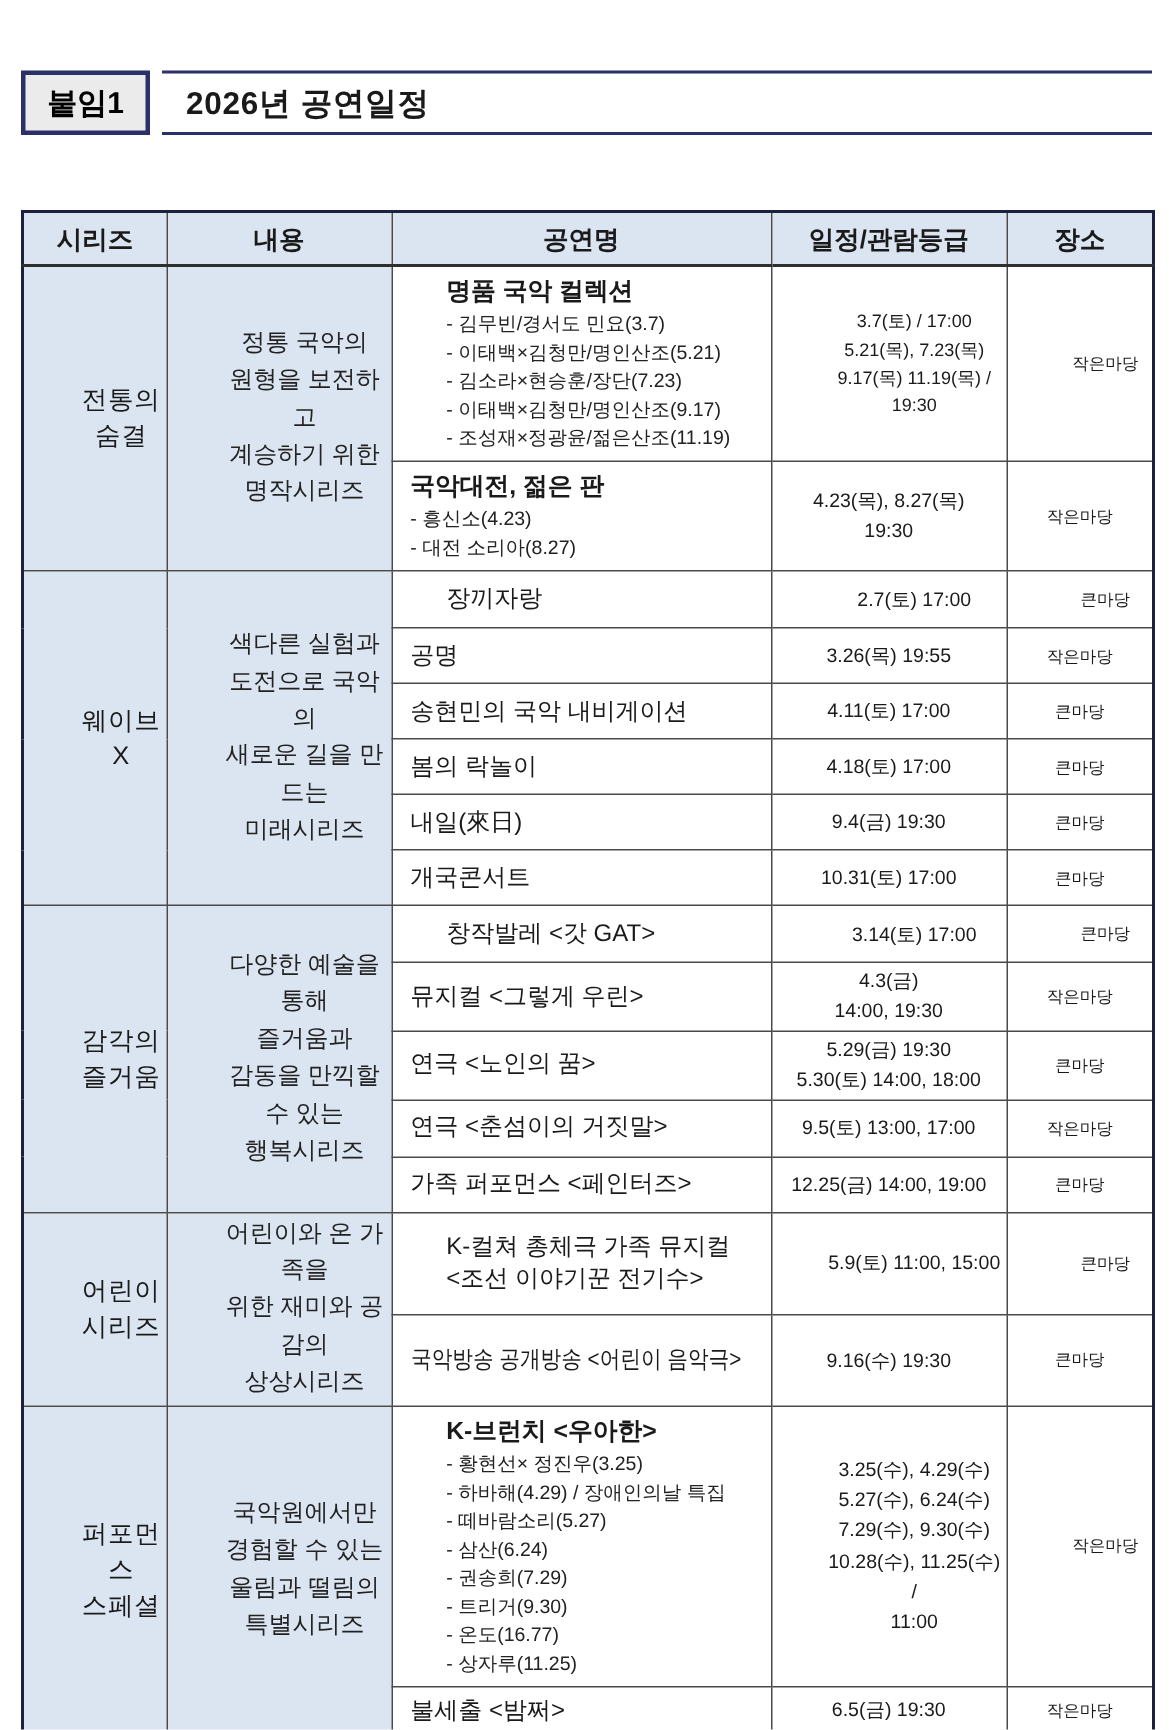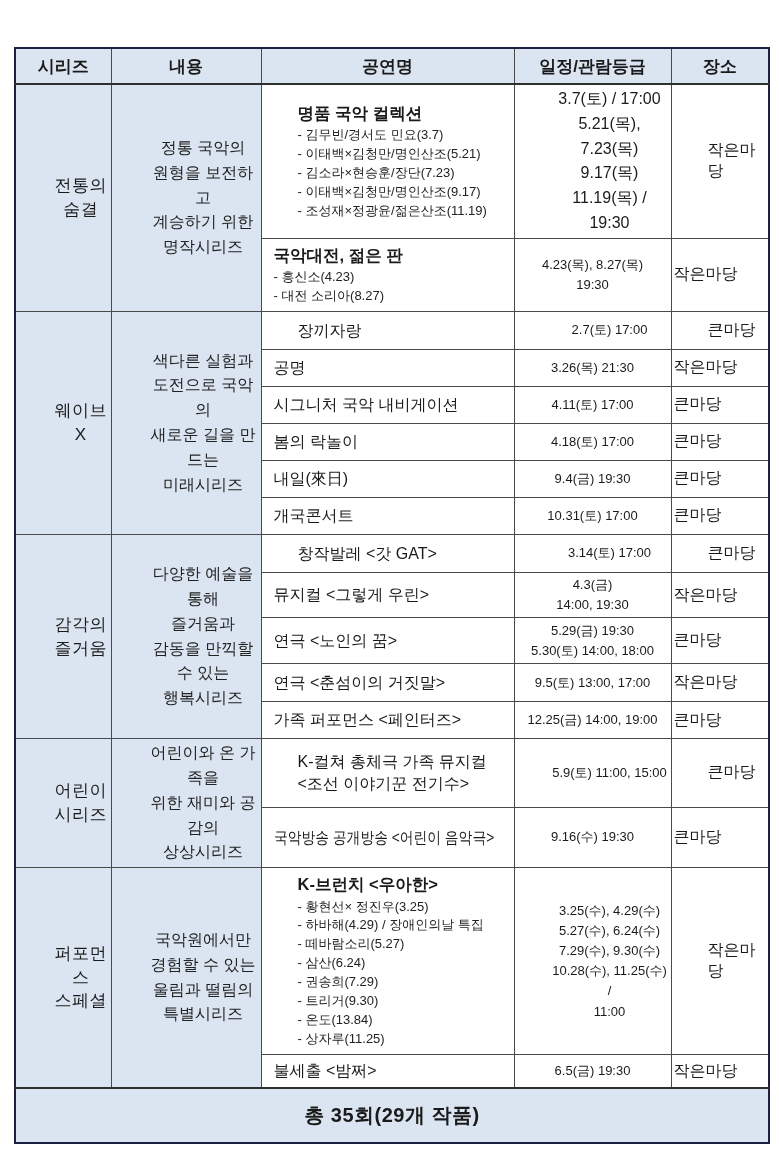--- a/index.html
+++ b/index.html
@@ -46,37 +46,45 @@
     font-size:16px; line-height:1.55; color:#222; padding:2px;
   }
   .title-cell { background:#fff; vertical-align:middle; padding:5px 4px 5px 12px; }
   .row-title { font-size:16px; line-height:1.35; }
   .row-title.group { font-weight:bold; font-size:16.5px; margin-bottom:2px; }
   .row-items { font-size:13px; line-height:1.46; color:#222; margin-top:1px; }
   .sched-cell {
     background:#fff; text-align:center; vertical-align:middle;
     font-size:13px; line-height:1.55; padding:2px;
   }
-  .sched-sm { font-size:16px; }
+  .sched-sm { font-size:12px; }
   .venue-cell {
-    background:#fff; text-align:left; vertical-align:middle; font-size:16px; padding:2px;
+    background:#fff; text-align:center; vertical-align:middle; font-size:11px; padding:2px;
   }
   .footer-cell {
     background:#dbe5f1; text-align:center; vertical-align:middle;
     font-size:20px; font-weight:bold; border-top:2px solid #2f2f2f; letter-spacing:0.5px;
   }
   .preline { white-space:pre-line; }
   .condense-x { display:inline-block; white-space:nowrap; transform:scaleX(0.86); transform-origin:0 50%; }
   .sect td { border-top:1.6px solid #2f2f2f;padding-left:36px; }
 </style>
 </head>
 <body>
 
 <div class="page">
 
+  <div class="doc-header">
+    <div class="tag-box">
+      <span>붙임1</span>
+    </div>
+    <div class="title-rule">
+      <span class="doc-title">2026년 공연일정</span>
+    </div>
+  </div>
 
   <table class="sched">
     <colgroup>
       <col style="width:96px">
         <col style="width:150px">
         <col style="width:253px">
         <col style="width:157px">
         <col style="width:98px">
     </colgroup>
     <thead>
@@ -142,27 +150,27 @@
         <td class="sched-cell">
             <div class="preline">2.7(토) 17:00</div>
           </td>
         <td class="venue-cell">큰마당</td>
       </tr>
       <tr style="height:37px">
         <td class="title-cell">
             <div class="row-title">공명</div>
           </td>
         <td class="sched-cell">
-            <div class="preline">3.26(목) 21:30</div>
-          </td>
-        <td class="venue-cell">작은마당</td>
-      </tr>
-      <tr style="height:37px">
-        <td class="title-cell">
-            <div class="row-title">시그니처 국악 내비게이션</div>
+            <div class="preline">3.26(목) 19:55</div>
+          </td>
+        <td class="venue-cell">작은마당</td>
+      </tr>
+      <tr style="height:37px">
+        <td class="title-cell">
+            <div class="row-title">송현민의 국악 내비게이션</div>
           </td>
         <td class="sched-cell">
             <div class="preline">4.11(토) 17:00</div>
           </td>
         <td class="venue-cell">큰마당</td>
       </tr>
       <tr style="height:37px">
         <td class="title-cell">
             <div class="row-title">봄의 락놀이</div>
           </td>
@@ -276,21 +284,21 @@
 특별시리즈</td>
         <td class="title-cell">
           <div class="row-title group">K-브런치 &lt;우아한&gt;</div>
           <div class="row-items">
               <div>- 황현선× 정진우(3.25)</div>
               <div>- 하바해(4.29) / 장애인의날 특집</div>
               <div>- 떼바람소리(5.27)</div>
               <div>- 삼산(6.24)</div>
               <div>- 권송희(7.29)</div>
               <div>- 트리거(9.30)</div>
-              <div>- 온도(13.84)</div>
+              <div>- 온도(16.77)</div>
               <div>- 상자루(11.25)</div>
             </div>
         </td>
         <td class="sched-cell">
             <div class="preline">3.25(수), 4.29(수)
 5.27(수), 6.24(수)
 7.29(수), 9.30(수)
 10.28(수), 11.25(수) /
 11:00</div>
           </td>

